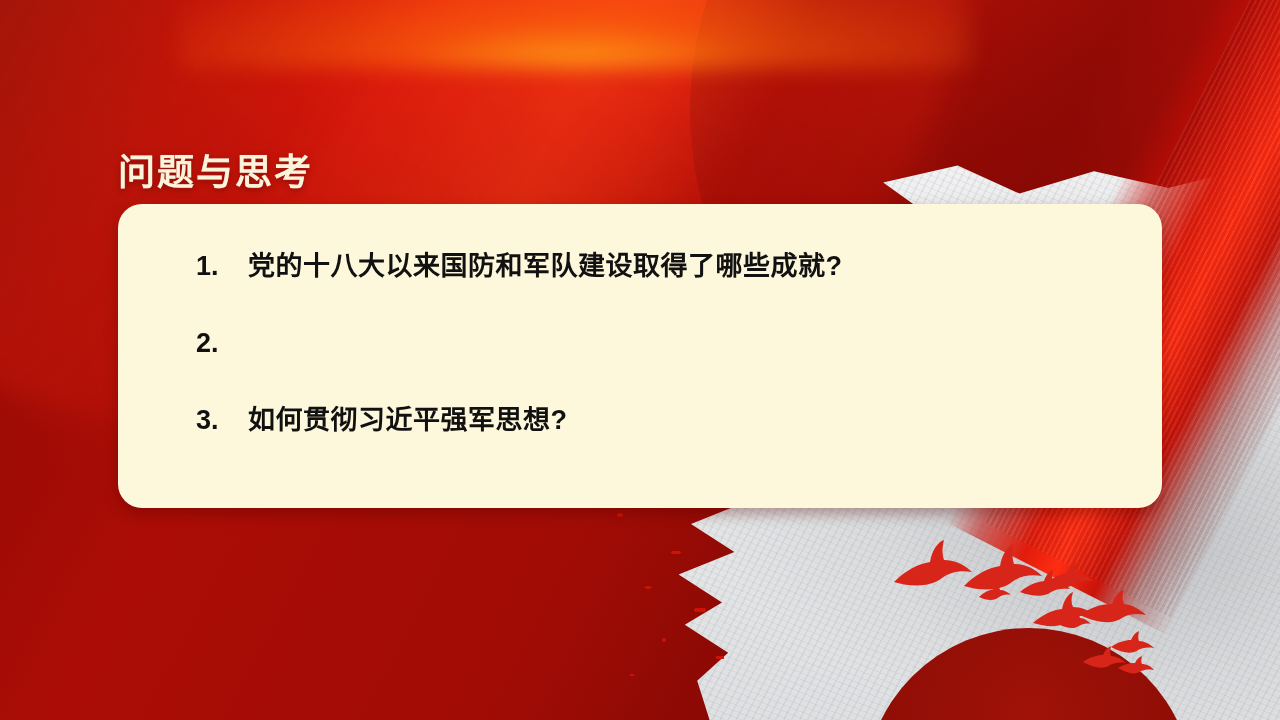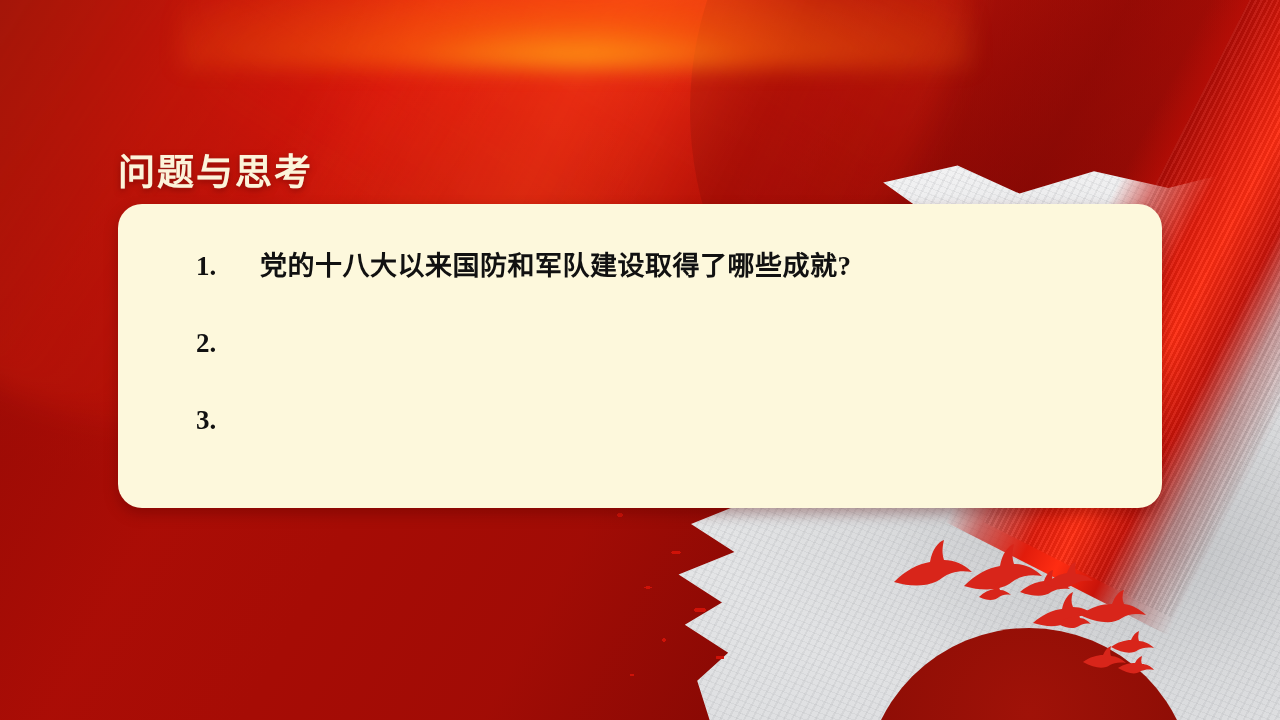--- a/index.html
+++ b/index.html
@@ -6,21 +6,21 @@
   html, body {
     margin: 0;
     padding: 0;
     background: #000;
   }
   .slide {
     position: relative;
     width: 1280px;
     height: 720px;
     overflow: hidden;
-    font-family: Liberation Serif, serif;
+    font-family: Liberation Sans, sans-serif;
     background: #c81a0c;
   }
 
   
 
   
   .bg-base {
     position: absolute;
     inset: 0;
     background:
@@ -224,21 +224,20 @@
   .q-item:last-child { margin-bottom: 0; }
   .q-num {
     flex: 0 0 auto;
     width: 52px;
     font-size: 27px;
     font-weight: 700;
     color: #111111;
   }
   .q-text {
     letter-spacing: 0.5px;
-    margin-left: 12px;
   }
 </style>
 </head>
 <body>
 
 <div class="slide">
 
   <div class="bg-base"></div>
   <div class="bg-circle-dark"></div>
   <div class="bg-silk-a"></div>
@@ -274,17 +273,18 @@
     <ul class="q-list">
       <li class="q-item">
         <span class="q-num">1.</span>
         <span class="q-text">党的十八大以来国防和军队建设取得了哪些成就?</span>
       </li>
       <li class="q-item">
         <span class="q-num">2.</span>
       </li>
       <li class="q-item">
         <span class="q-num">3.</span>
+        <span class="q-text">如何贯彻习近平强军思想?</span>
       </li>
     </ul>
   </div>
 
 </div>
 
 </body></html>

